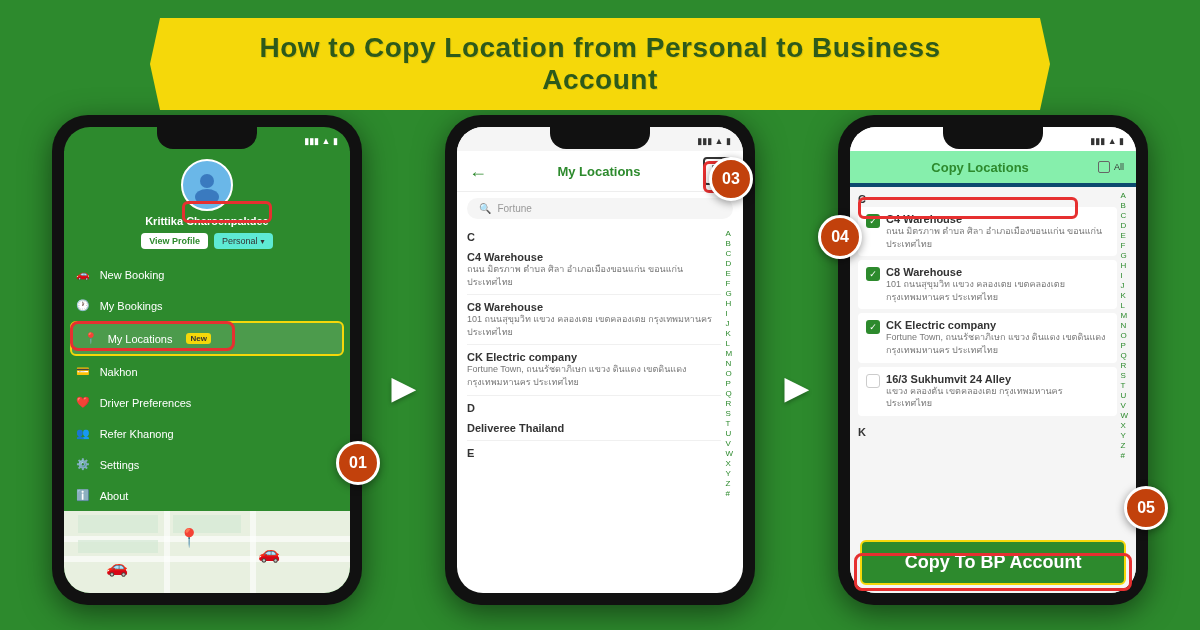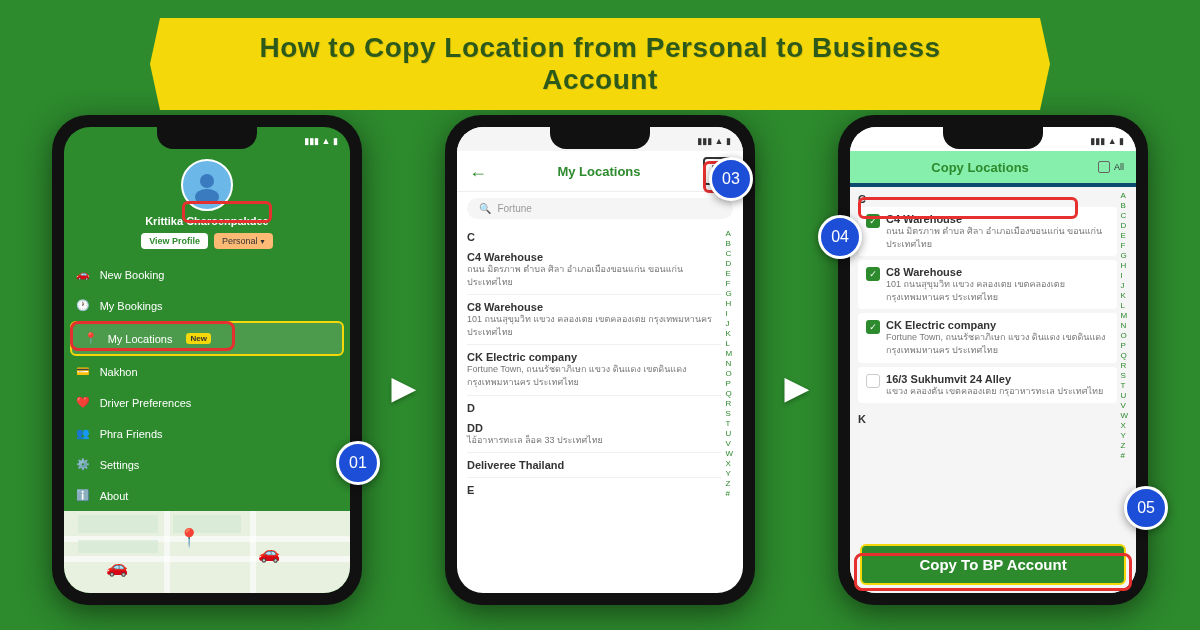--- a/index.html
+++ b/index.html
@@ -143,21 +143,21 @@
     .view-profile-btn {
       background: #fff;
       color: #2d8a2d;
       border: none;
       border-radius: 4px;
       padding: 3px 8px;
       font-size: 9px;
       font-weight: bold;
     }
     .personal-select {
-      background: #fdba74;
+      background: #5eead4;
       color: #333;
       border: none;
       border-radius: 4px;
       padding: 3px 8px;
       font-size: 9px;
       display: flex;
       align-items: center;
       gap: 3px;
       position: relative;
     }
@@ -351,41 +351,41 @@
     .copy-addr { font-size: 9px; color: #777; line-height: 1.4; }
 
     .copy-btn-area {
       padding: 8px 10px;
       background: #f5f5f5;
     }
     .copy-to-bp-btn {
       width: 100%;
       background: #2d8a2d;
       color: #fff;
-      font-size: 15px;
+      font-size: 18px;
       font-weight: bold;
       border: none;
       border-radius: 6px;
       padding: 10px;
       border: 2px solid #f5d80a;
     }
 
     
     .step-badge {
       position: absolute;
       width: 44px;
       height: 44px;
       border-radius: 50%;
-      background: #1d4ed8;
+      background: #c2410c;
       border: 3px solid #fff;
       display: flex;
       align-items: center;
       justify-content: center;
       font-size: 16px;
-      font-weight: 400;
+      font-weight: 700;
       color: #fff;
       z-index: 20;
       box-shadow: 0 2px 8px rgba(0,0,0,0.4);
     }
 
     
     .red-outline {
       position: absolute;
       border: 3px solid #e63030;
       border-radius: 6px;
@@ -481,21 +481,21 @@
           <div class="menu-item">
             <span>💳</span>
             <span>Nakhon</span>
           </div>
           <div class="menu-item">
             <span>❤️</span>
             <span>Driver Preferences</span>
           </div>
           <div class="menu-item">
             <span>👥</span>
-            <span>Phra Friends</span>
+            <span>Refer Khanong</span>
           </div>
           <div class="menu-item">
             <span>⚙️</span>
             <span>Settings</span>
           </div>
           <div class="menu-item">
             <span>ℹ️</span>
             <span>About</span>
           </div>
         </div>
@@ -555,24 +555,20 @@
             </div>
             <div class="loc-item">
               <div class="loc-name">C8 Warehouse</div>
               <div class="loc-addr">101 ถนนสุขุมวิท แขวง คลองเตย เขตคลองเตย กรุงเทพมหานคร ประเทศไทย</div>
             </div>
             <div class="loc-item">
               <div class="loc-name">CK Electric company</div>
               <div class="loc-addr">Fortune Town, ถนนรัชดาภิเษก แขวง ดินแดง เขตดินแดง กรุงเทพมหานคร ประเทศไทย</div>
             </div>
             <div class="loc-letter-header">D</div>
-            <div class="loc-item">
-              <div class="loc-name">DD</div>
-              <div class="loc-addr">ไอ้อาหารทะเล ล็อค 33 ประเทศไทย</div>
-            </div>
             <div class="loc-item">
               <div class="loc-name">Deliveree Thailand</div>
             </div>
             <div class="loc-letter-header">E</div>
           </div>
           <div class="alphabet-bar">
             <span>A</span>
               <span>B</span>
               <span>C</span>
               <span>D</span>
@@ -651,21 +647,21 @@
               <div class="copy-checkbox">✓</div>
               <div class="copy-item-text">
                 <div class="copy-name">CK Electric company</div>
                 <div class="copy-addr">Fortune Town, ถนนรัชดาภิเษก แขวง ดินแดง เขตดินแดง กรุงเทพมหานคร ประเทศไทย</div>
               </div>
             </div>
             <div class="copy-item">
               <div class="copy-checkbox" style="background:#fff; border:1px solid #ccc; color:transparent;">✓</div>
               <div class="copy-item-text">
                 <div class="copy-name">16/3 Sukhumvit 24 Alley</div>
-                <div class="copy-addr">แขวง คลองตัน เขตคลองเตย กรุอาหารทะเล ประเทศไทย</div>
+                <div class="copy-addr">แขวง คลองตัน เขตคลองเตย กรุงเทพมหานคร ประเทศไทย</div>
               </div>
             </div>
             <div class="loc-letter-header">K</div>
           </div>
           <div class="alphabet-bar">
             <span>A</span>
               <span>B</span>
               <span>C</span>
               <span>D</span>
               <span>E</span>

